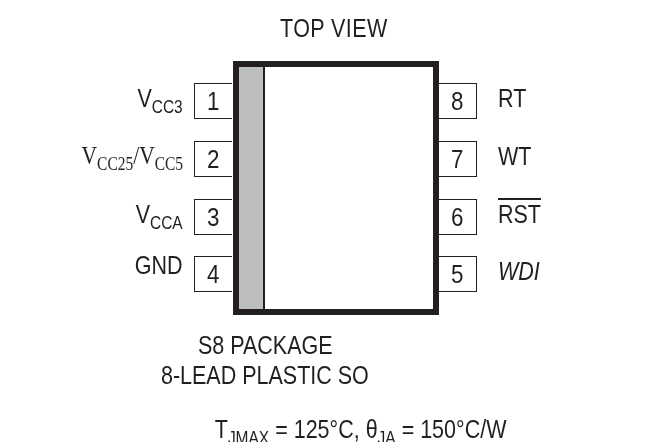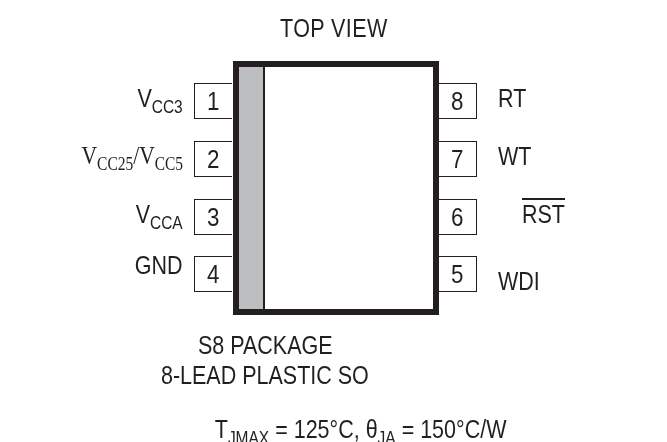--- a/index.html
+++ b/index.html
@@ -77,24 +77,24 @@
   <div class="abs pin right" style="top:256px;">
     <span>5</span>
   </div>
 
   <div class="abs lbl right" style="top:85px;text-decoration:underline;">
     <span class="t">RT</span>
   </div>
   <div class="abs lbl right" style="top:143px;">
     <span class="t">WT</span>
   </div>
-  <div class="abs lbl right" style="top:201px;margin-left:24px;">
+  <div class="abs lbl right" style="top:201px;">
     <span class="t over">RST</span>
   </div>
-  <div class="abs lbl right" style="top:268px;">
+  <div class="abs lbl right" style="top:258px;font-style:italic;">
     <span class="t">WDI</span>
   </div>
 
   <div class="abs caption" style="top:330px;">
     <span class="t">S8 PACKAGE</span>
   </div>
   <div class="abs caption" style="top:360px;">
     <span class="t">8-LEAD PLASTIC SO</span>
   </div>
   <div class="abs caption" style="top:414px;text-align:right;">

